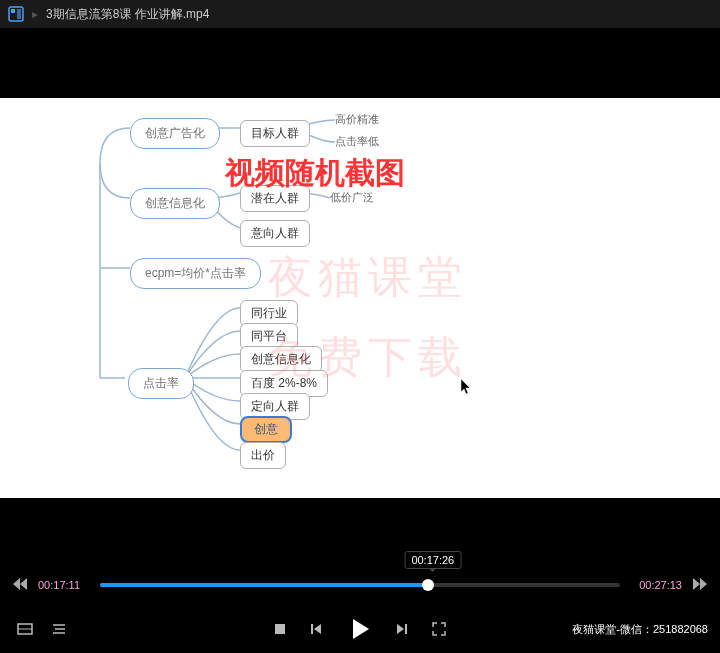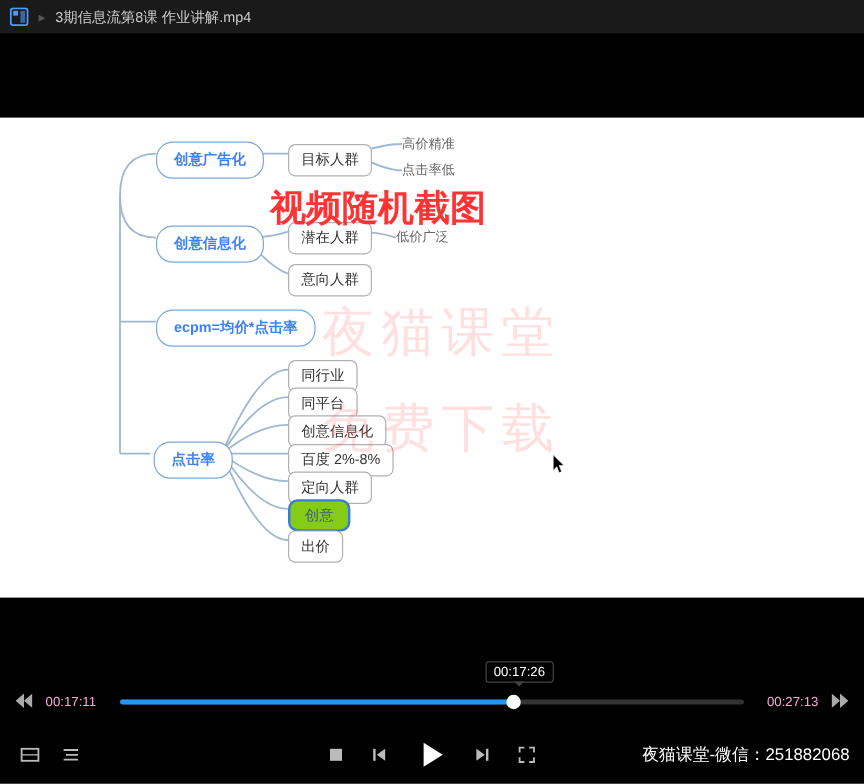--- a/index.html
+++ b/index.html
@@ -7,22 +7,22 @@
 
   .title-bar { height: 28px; background: #1a1a1a; display: flex; align-items: center; padding: 0 8px; font-size: 12px; color: #ccc; gap: 8px; }
   .title-bar .app-icon { width: 16px; height: 16px; display: flex; align-items: center; justify-content: center; color: #4a9eff; }
   .title-bar .sep { color: #555; }
 
   .video-stage { position: absolute; top: 28px; left: 0; right: 0; bottom: 90px; background: #000; overflow: hidden; }
   .slide { position: absolute; top: 70px; left: 0; width: 720px; height: 400px; background: #fff; }
   .slide-inner { position: relative; width: 100%; height: 100%; }
 
   .node { position: absolute; border: 1px solid #b0b0b0; border-radius: 6px; background: #fff; font-size: 12px; color: #333; padding: 4px 10px; white-space: nowrap; }
-  .node.main { border-color: #7aa7d8; border-radius: 14px; padding: 6px 14px; color: #3b82f6; font-weight: bold; }
-  .node.sel { border: 2px solid #3a7ad8; background: #84cc16; color: #3a5a7a; border-radius: 8px; padding: 3px 12px; }
+  .node.main { border-color: #7aa7d8; border-radius: 14px; padding: 6px 14px; color: #737373; }
+  .node.sel { border: 2px solid #3a7ad8; background: #fdba74; color: #3a5a7a; border-radius: 8px; padding: 3px 12px; }
   .leaf { position: absolute; font-size: 11px; color: #666; white-space: nowrap; }
 
   .paths { position: absolute; inset: 0; width: 100%; height: 100%; pointer-events: none; }
   .paths path { fill: none; stroke: #9fb8d2; stroke-width: 1.5; }
 
   .overlay-title { position: absolute; top: 55px; left: 225px; font-size: 30px; font-weight: bold; color: #ff3333; z-index: 5; pointer-events: none; }
   .watermark { position: absolute; font-size: 44px; font-weight: 400; color: rgba(255, 80, 80, 0.18); z-index: 4; pointer-events: none; letter-spacing: 6px; }
   .cursor { position: absolute; z-index: 6; color: #000; }
 
   
@@ -36,21 +36,21 @@
   .seek-tip { position: absolute; bottom: 18px; transform: translateX(-50%); background: #000; border: 1px solid #444; color: #fff; font-size: 11px; padding: 2px 6px; border-radius: 3px; white-space: nowrap; text-align: center; }
   .seek-tip::after { content: ''; position: absolute; top: 100%; left: 50%; transform: translateX(-50%); border: 4px solid transparent; border-top-color: #444; }
 
   .control-row { position: absolute; left: 0; right: 0; bottom: 0; height: 48px; background: #000; display: flex; align-items: center; }
   .control-left { display: flex; gap: 16px; padding-left: 16px; }
   .control-center { position: absolute; left: 50%; transform: translateX(-50%); display: flex; align-items: center; gap: 22px; }
   .control-right { margin-left: auto; padding-right: 12px; display: flex; align-items: center; }
   .ctl { color: #bbb; cursor: pointer; display: flex; align-items: center; justify-content: center; }
   .ctl svg { display: block; }
   .ctl.big svg { width: 28px; height: 28px; }
-  .credit { color: #fff; font-size: 14px; }
+  .credit { color: #fff; font-size: 11px; }
 </style>
 </head>
 <body>
 
 <div class="title-bar">
   <span class="app-icon">
     <svg width="16" height="16" viewBox="0 0 16 16">
         <rect x="1" y="1" width="14" height="14" rx="2" fill="none" stroke="#4a9eff" stroke-width="1.5"></rect>
         <rect x="3" y="3" width="4" height="4" fill="#4a9eff"></rect>
         <rect x="9" y="3" width="4" height="10" fill="#4a9eff" opacity="0.6"></rect>

